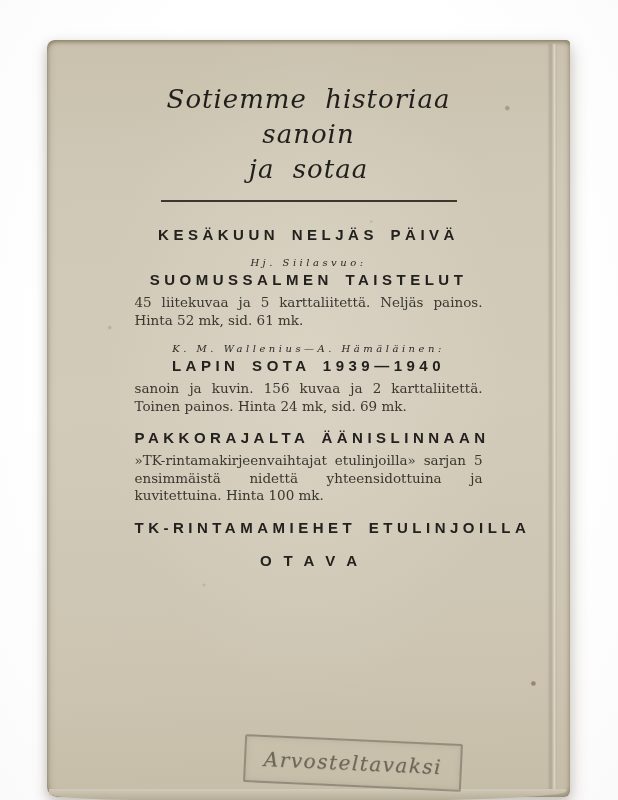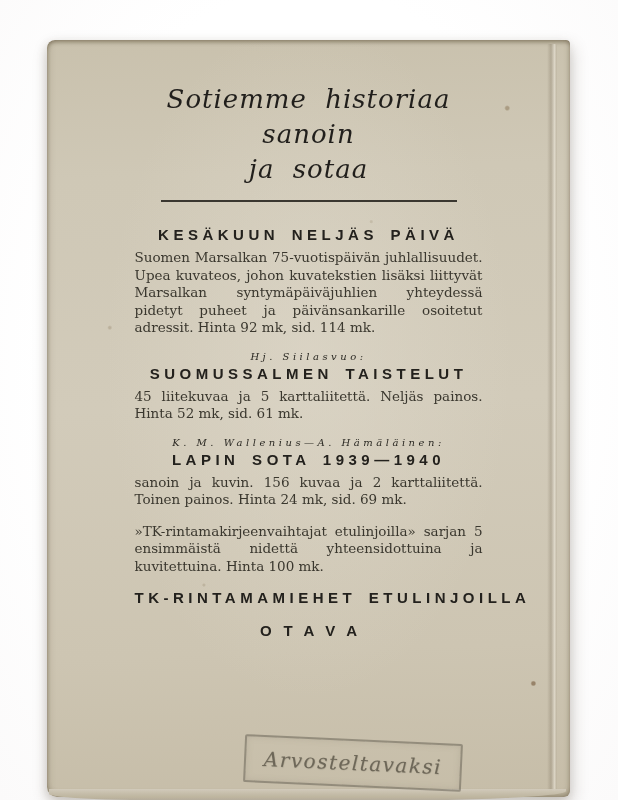--- a/index.html
+++ b/index.html
@@ -163,36 +163,36 @@
     <div class="content">
       <div class="series-title">
         <div>Sotiemme historiaa sanoin</div>
         <div>ja sotaa</div>
       </div>
       <div class="rule"></div>
 
 
       <div class="entry">
         <div class="entry-title">KESÄKUUN NELJÄS PÄIVÄ</div>
-        <div class="entry-desc">Suomen Marsalkan 75-vuotispäivän juhlallisuudet. Upea kuvateos, johon kuvatekstien lisäksi liittyvät Marsalkan syntymäpäiväjuhlien yhteydessä pidetyt puheet ja päivänsankarille osoitetut adressit. Hinta 92 mk, sid. 114 mk.</div>
       </div>
 
       <div class="entry">
         <div class="entry-author">Hj. Siilasvuo:</div>
         <div class="entry-title">SUOMUSSALMEN TAISTELUT</div>
         <div class="entry-desc">45 liitekuvaa ja 5 karttaliitettä. Neljäs painos. Hinta 52 mk, sid. 61 mk.</div>
       </div>
 
       <div class="entry">
         <div class="entry-author">K. M. Wallenius—A. Hämäläinen:</div>
         <div class="entry-title">LAPIN SOTA 1939—1940</div>
         <div class="entry-desc">sanoin ja kuvin. 156 kuvaa ja 2 karttaliitettä. Toinen painos. Hinta 24 mk, sid. 69 mk.</div>
       </div>
 
       <div class="entry">
+        <div class="entry-title">PAKKORAJALTA ÄÄNISLINNAAN</div>
         <div class="entry-desc">»TK-rintamakirjeenvaihtajat etulinjoilla» sarjan 5 ensimmäistä nidettä yhteensidottuina ja kuvitettuina. Hinta 100 mk.</div>
       </div>
 
       <div class="entry">
         <div class="entry-title">TK-RINTAMAMIEHET ETULINJOILLA</div>
       </div>
 
       <div class="publisher">OTAVA</div>
     </div>
 

